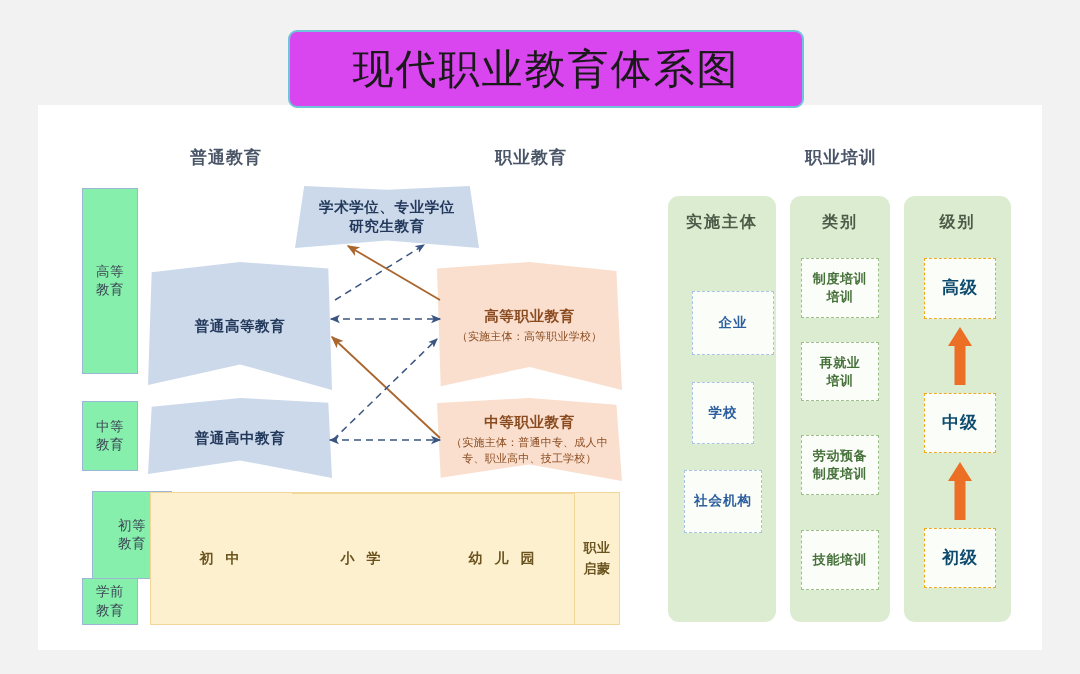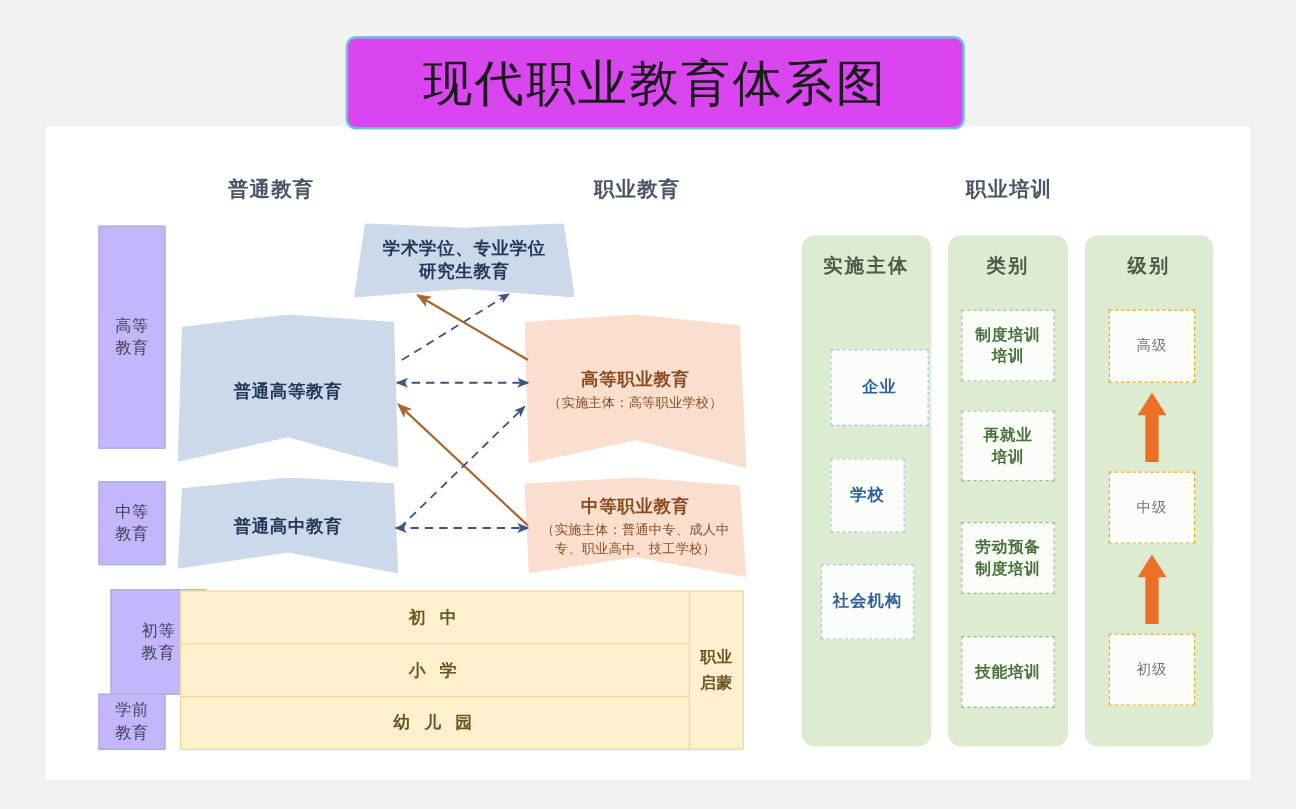--- a/index.html
+++ b/index.html
@@ -38,21 +38,21 @@
     position:absolute;font-size:17px;font-weight:bold;color:#4a5568;
     letter-spacing:1px;white-space:nowrap;
   }
   .ch1{left:190px;top:146px;}
   .ch2{left:495px;top:146px;}
   .ch3{left:805px;top:146px;}
 
   
   .stage-lbl{
     position:absolute;box-sizing:border-box;
-    border:1.2px solid #9bb7d4;background:#c4b5fd;
+    border:1.2px solid #9bb7d4;background:#86efac;
     display:flex;align-items:center;justify-content:center;
     font-size:13.5px;color:#3c4655;line-height:1.35;text-align:center;
     letter-spacing:.5px;
   }
   .sl-high {left:82px;top:188px;width:56px;height:186px;}
   .sl-mid  {left:82px;top:401px;width:56px;height:70px;}
   .sl-prim {left:92px;top:491px;width:80px;height:88px;}
   .sl-pre  {left:82px;top:578px;width:56px;height:47px;}
 
   
@@ -91,21 +91,21 @@
     left:437px;top:398px;width:185px;height:83px;
     clip-path:polygon(0% 6%,50% 0%,97% 8%,100% 100%,50% 80%,2% 96%);
   }
 
   
   .ytable{
     position:absolute;left:150px;top:492px;width:470px;height:133px;
     border:1px solid #f2d79a;background:#fdf0cf;box-sizing:border-box;
     display:flex;
   }
-  .ycol-main{flex:1;display:flex;flex-direction:column;border-right:1px solid #f2d79a;}
+  .ycol-main{flex:1;display:flex;border-right:1px solid #f2d79a;}
   .yrow{
     flex:1;display:flex;align-items:center;justify-content:center;
     font-size:14px;color:#6b5420;letter-spacing:4px;font-weight:bold;
   }
   .yrow + .yrow{border-top:1px solid #f2d79a;}
   .ycol-side{
     width:44px;display:flex;align-items:center;justify-content:center;
     text-align:left;font-size:13px;color:#6b5420;font-weight:bold;
     line-height:1.6;letter-spacing:.5px;
   }
@@ -126,21 +126,21 @@
     font-size:16px;font-weight:bold;color:#4d5a48;letter-spacing:2px;
   }
 
   .gitem{
     position:absolute;box-sizing:border-box;background:#fafdf8;
     display:flex;align-items:center;justify-content:center;
     text-align:center;line-height:1.35;
   }
   .gitem.subj{border:1.4px dashed #a9c3e2;color:#2e5f9e;font-size:13.5px;font-weight:bold;letter-spacing:1px;}
   .gitem.cat {border:1.4px dashed #9dc08b;color:#46713a;font-size:13px;font-weight:bold;letter-spacing:.6px;}
-  .gitem.lvl {border:1.8px dashed #f0a91e;color:#737373;font-size:12px;font-weight:normal;letter-spacing:1px;}
+  .gitem.lvl {border:1.8px dashed #f0a91e;color:#0c4a6e;font-size:17px;font-weight:bold;letter-spacing:1px;}
 
   .up-arrow{position:absolute;width:26px;}
 </style>
 </head>
 <body>
 
 <div id="stage">
 
   <div class="canvas"></div>
 

